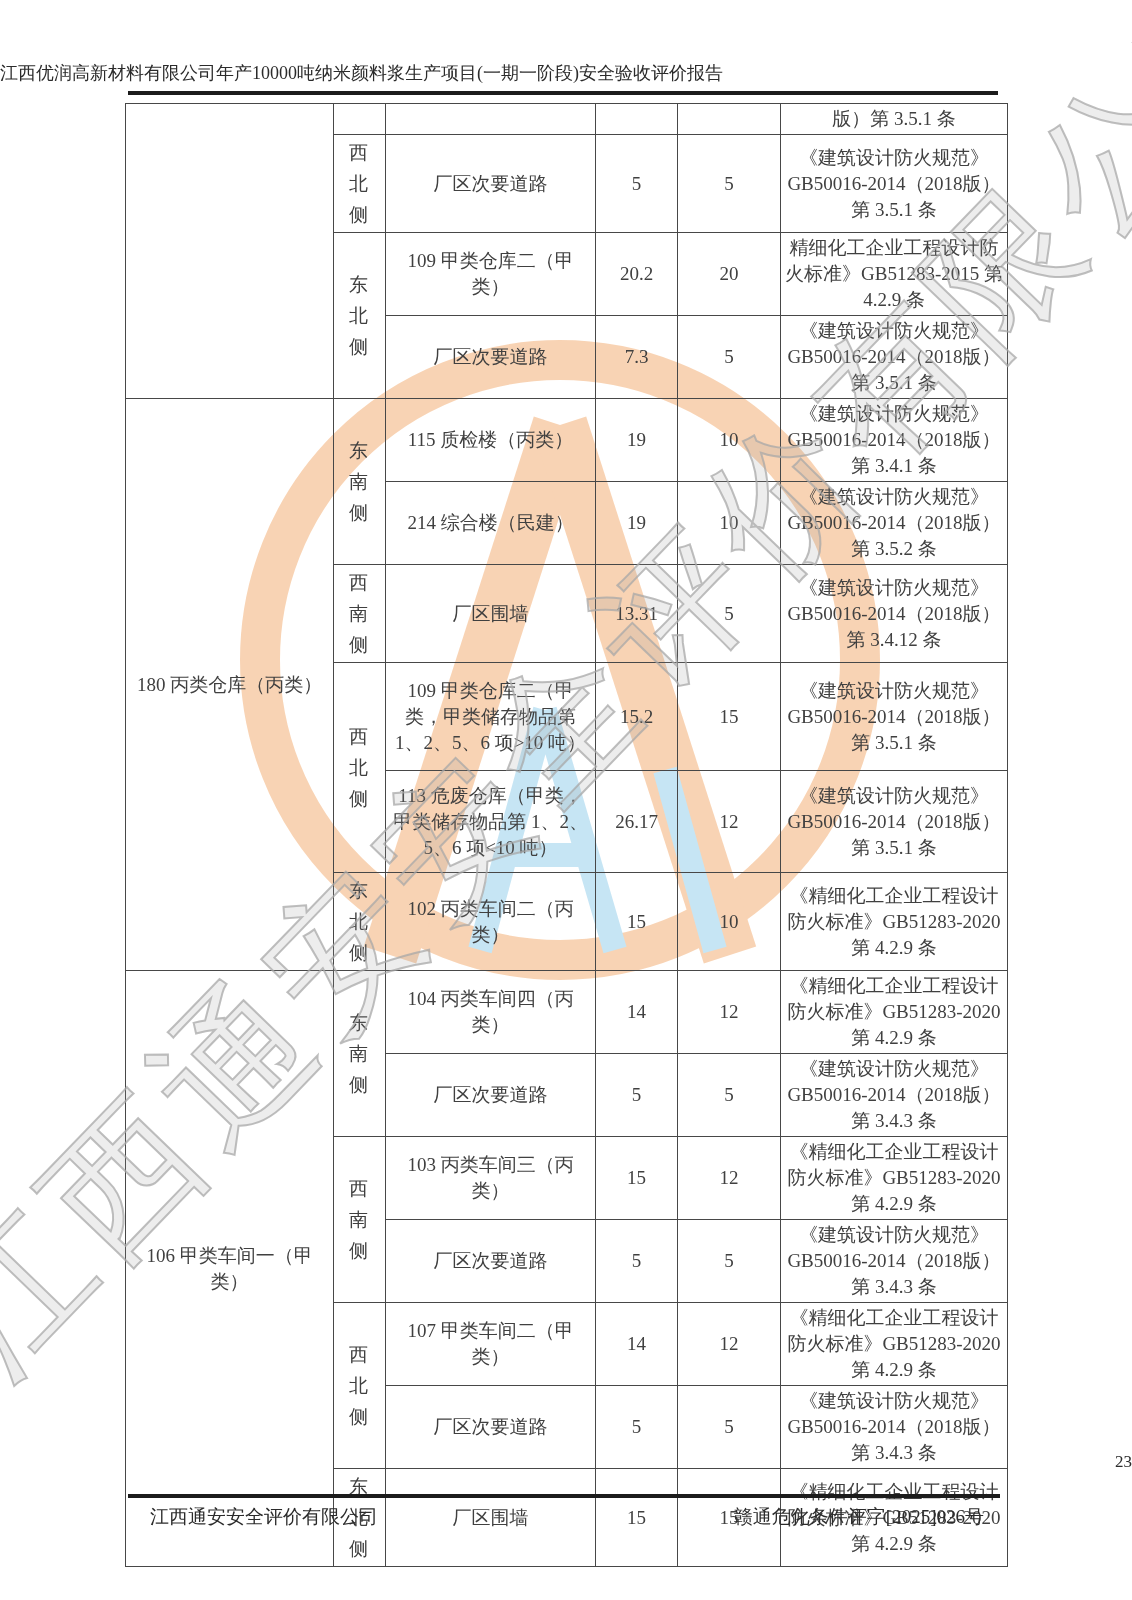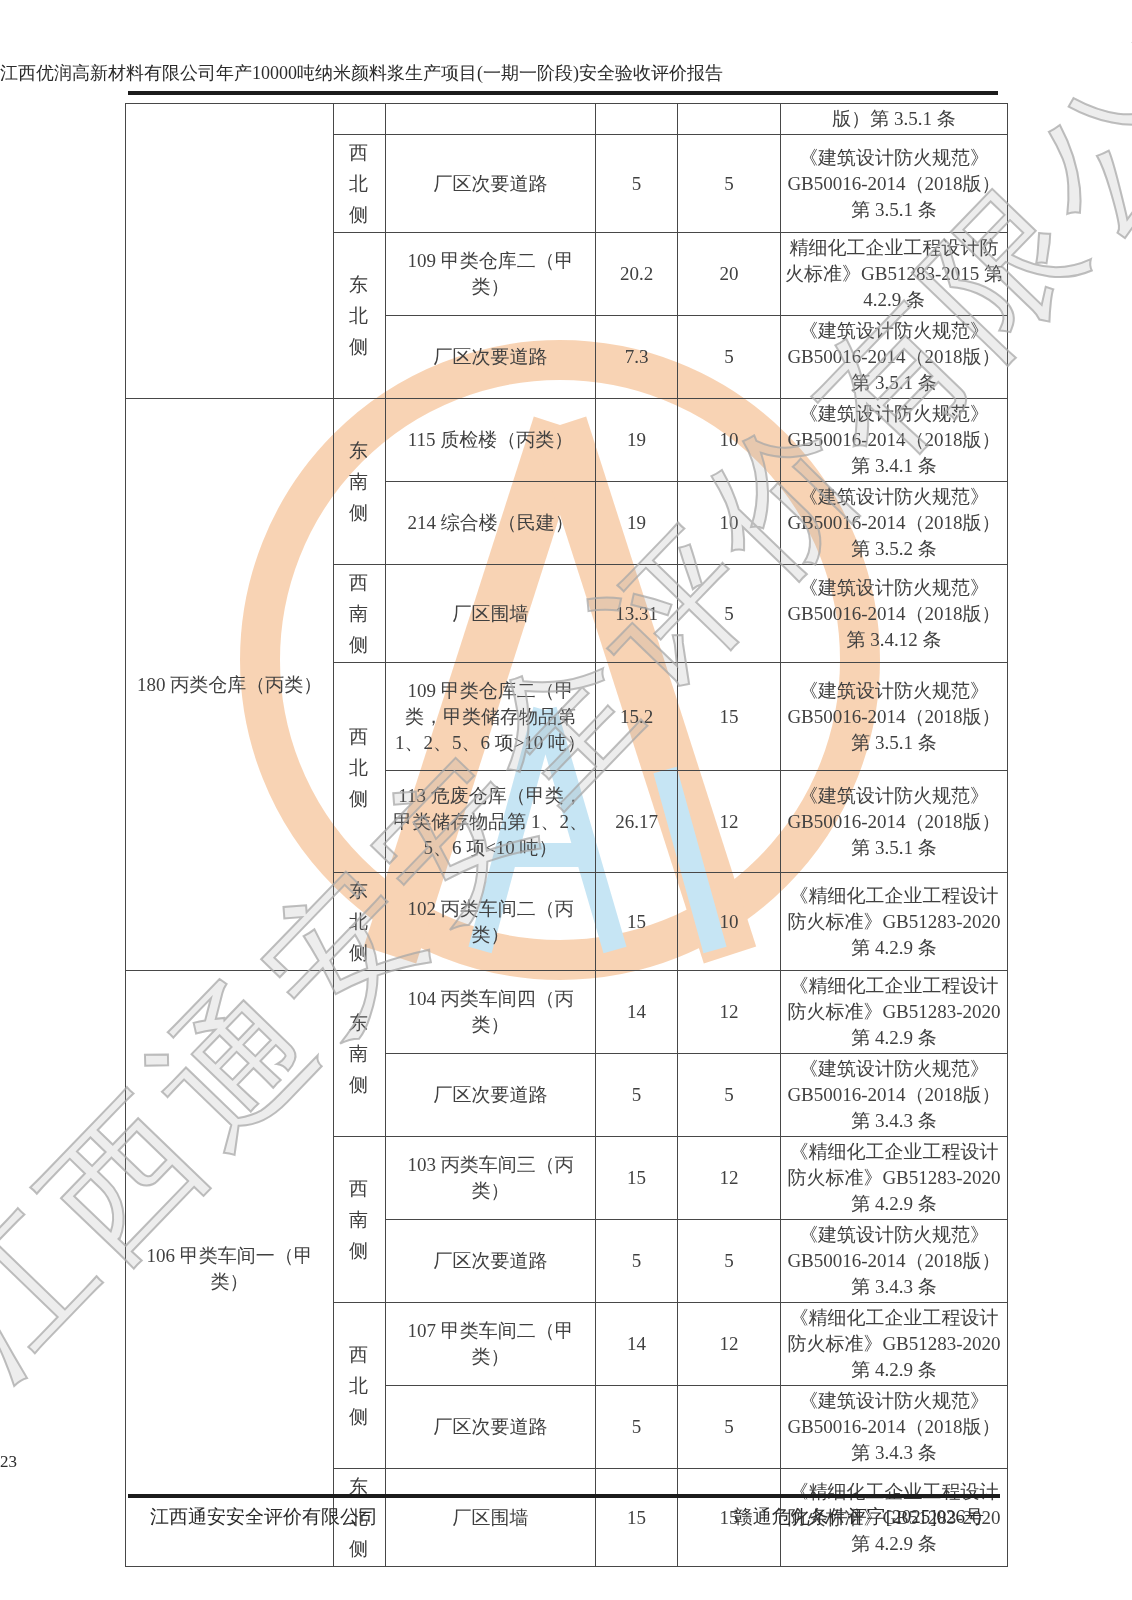--- a/index.html
+++ b/index.html
@@ -46,21 +46,21 @@
   .wm-red {
     position:absolute; left:368px; top:1012px;
     font-size:150px; font-weight:bold; white-space:nowrap; letter-spacing:2px;
     color:rgba(216,70,64,0.5); pointer-events:none; z-index:6;
     font-family:"Liberation Serif","DejaVu Serif",serif;
   }
   .content { position:relative; z-index:2; }
   
   .page-number {
     position:absolute; top:1452px; left:0; width:1132px;
-    text-align:left; font-size:17px; color:#2b2b2b;
+    text-align:right; font-size:17px; color:#2b2b2b;
   }
   .footer-rule {
     position:absolute; top:1494px; left:128px; width:872px; height:4px;
     background:#1c1c1c;
   }
   .footer-bar {
     position:absolute; top:1504px; left:128px; width:872px;
     display:flex; justify-content:space-between;
     font-size:19px; color:#2b2b2b;
   }

